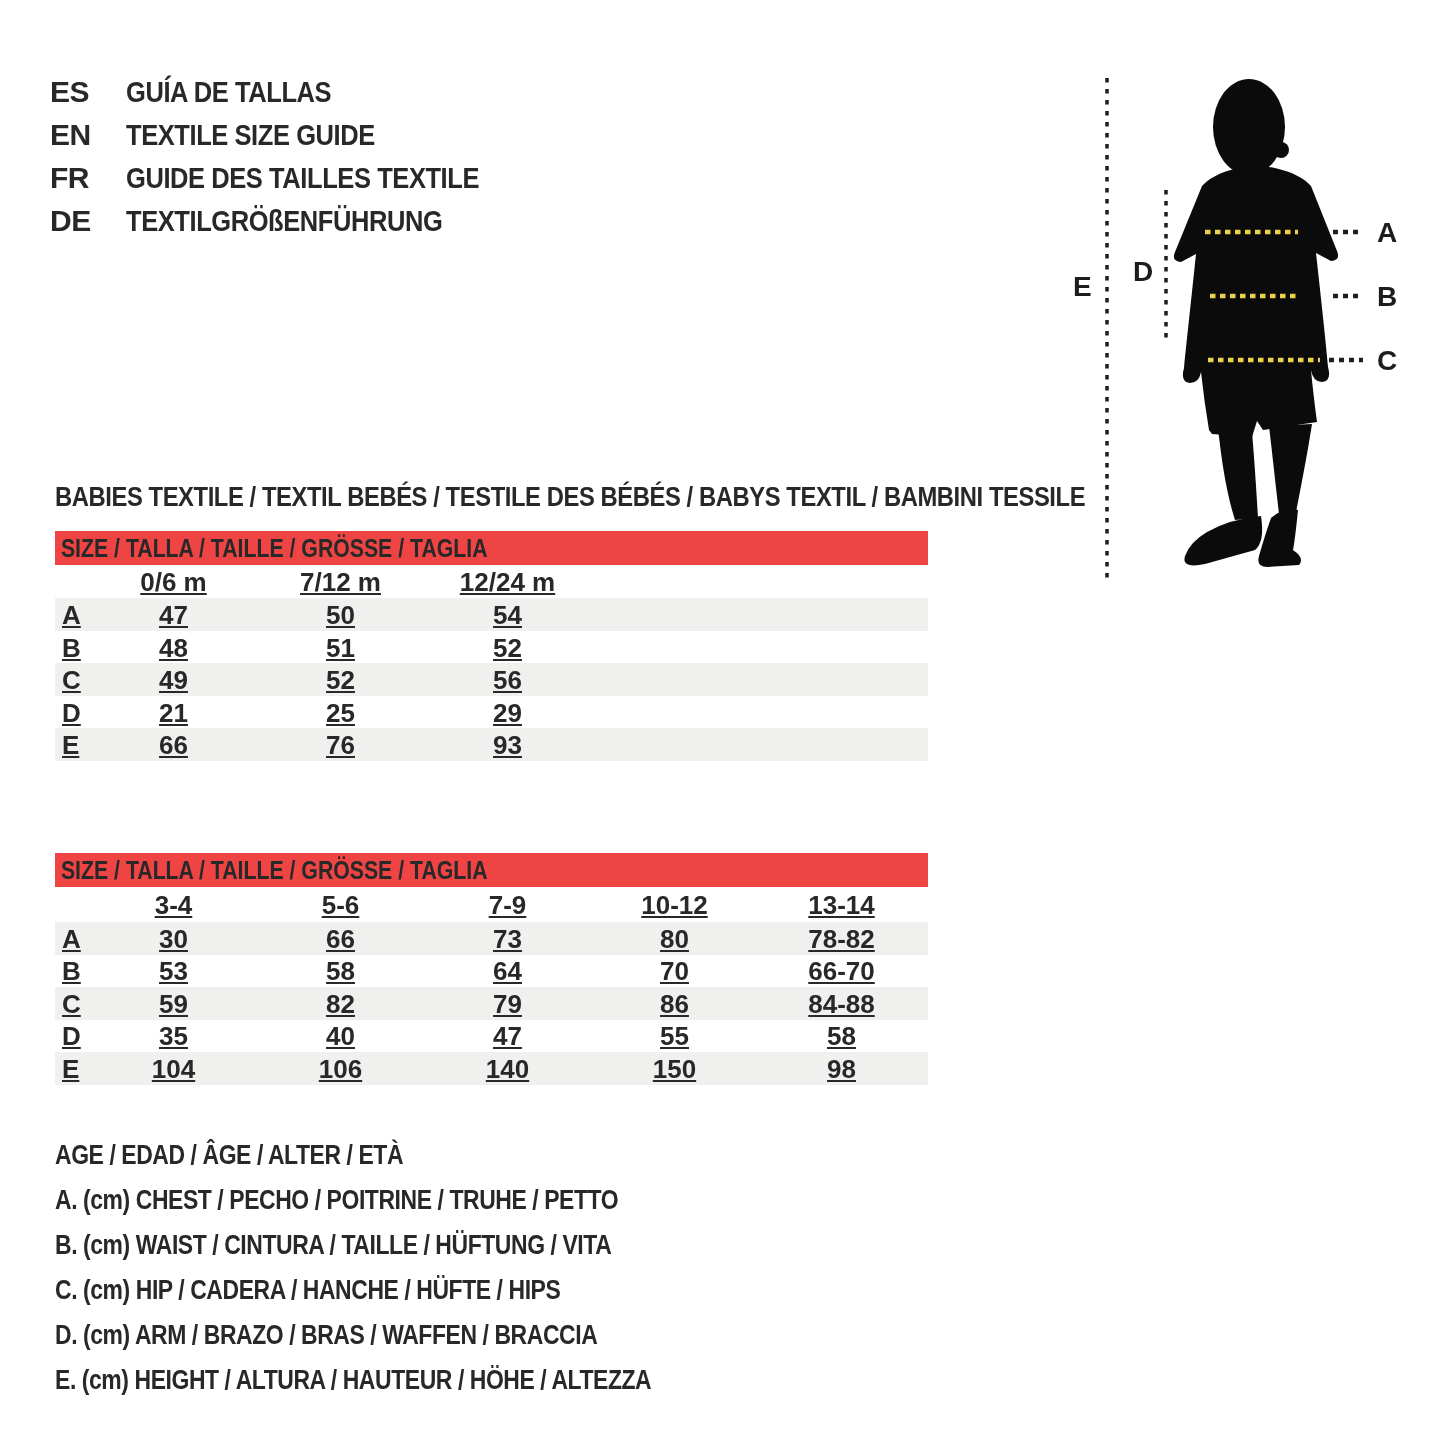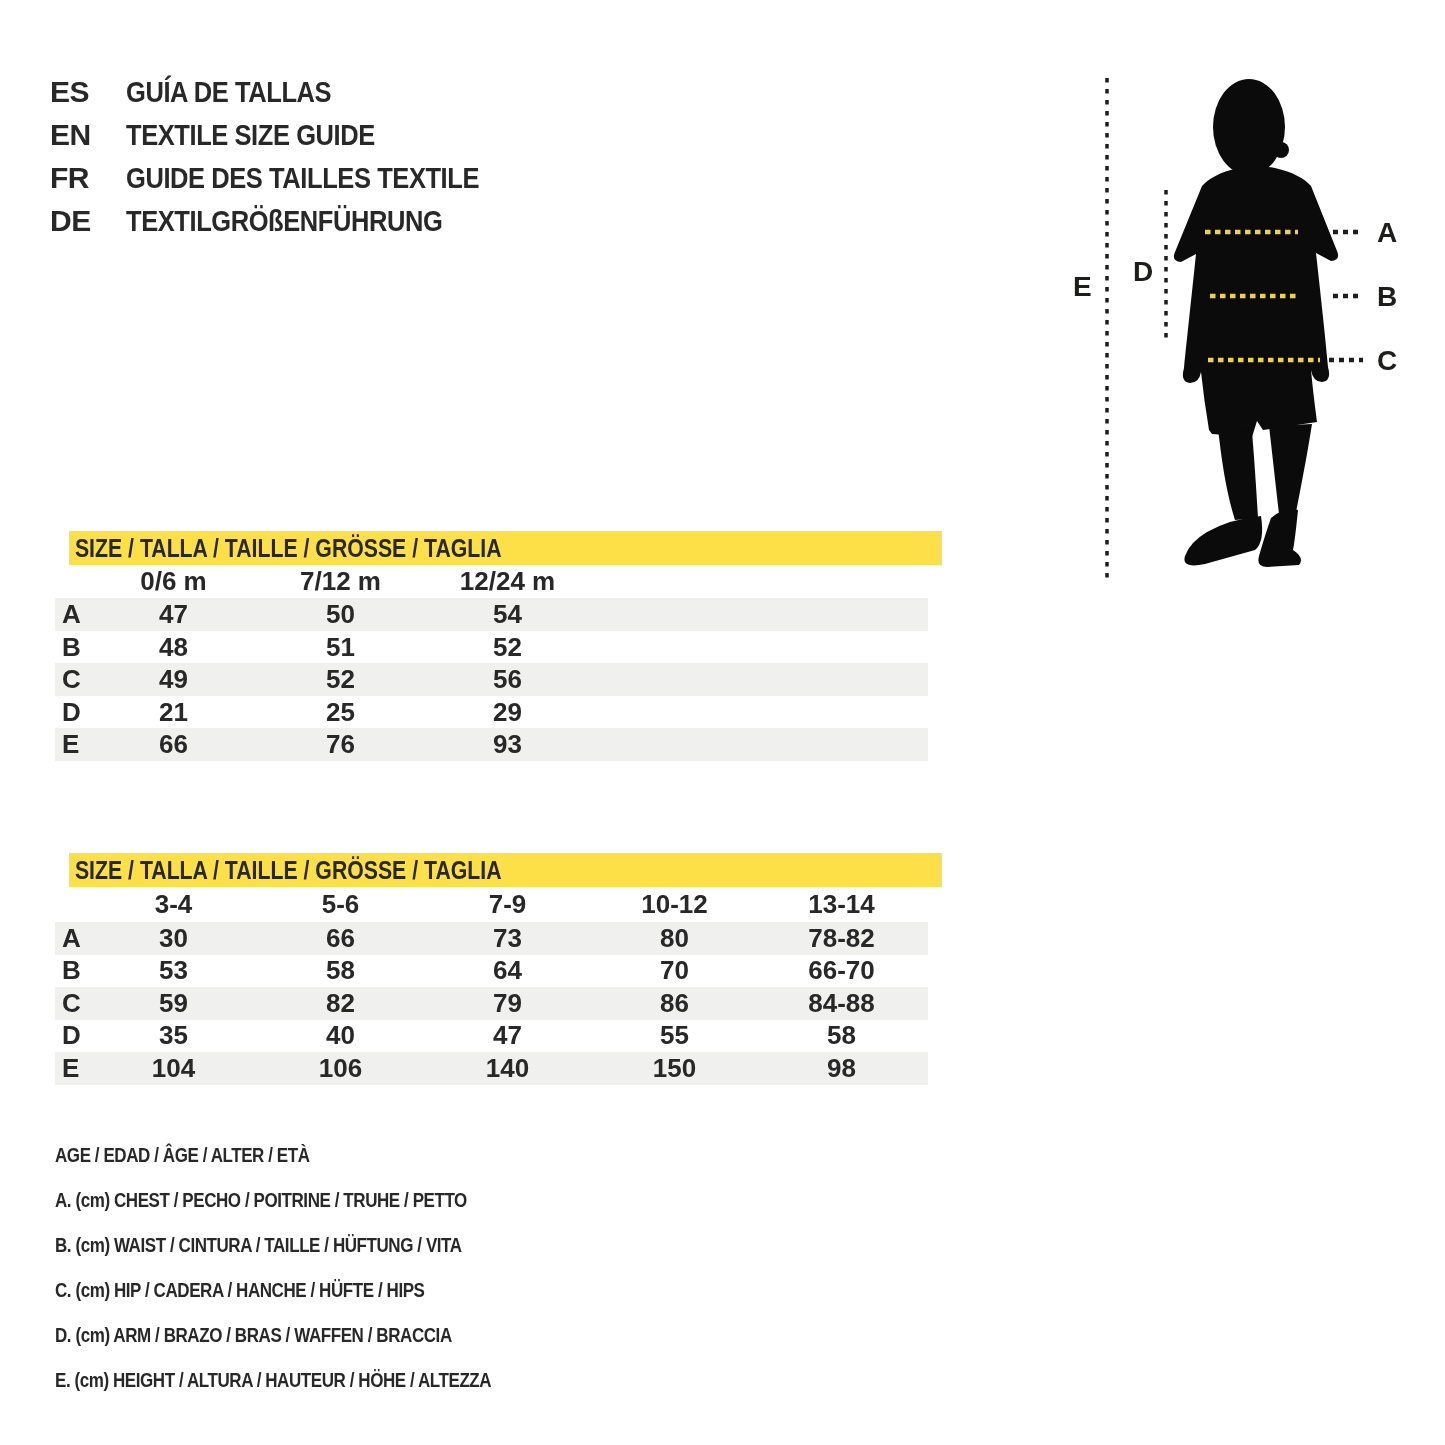--- a/index.html
+++ b/index.html
@@ -8,30 +8,30 @@
     font-family:"Liberation Sans",sans-serif;font-weight:bold;color:#282828;
   }
   .cond{display:inline-block;transform:scaleX(.85);transform-origin:0 50%;white-space:nowrap;}
   
   .lang-block{position:absolute;left:50px;top:70px;}
   .lang-row{display:flex;height:43px;align-items:center;font-size:30px;letter-spacing:-.5px;}
   .lang-code{width:76px;flex:0 0 76px;}
   
   .section-title{position:absolute;left:55px;height:34px;line-height:34px;font-size:28px;letter-spacing:-.5px;}
   
-  .size-bar{position:absolute;left:69px;width:873px;height:34px;background:#fde047;
+  .size-bar{position:absolute;left:55px;width:873px;height:34px;background:#ef4444;
     display:flex;align-items:center;font-size:25px;}
   .size-bar .cond{padding-left:7px;}
-  .trow{position:absolute;left:55px;width:873px;height:33px;display:flex;align-items:center;font-size:26px;}
+  .trow{position:absolute;left:55px;width:873px;height:33px;display:flex;align-items:flex-end;font-size:26px;text-decoration:underline;}
   .stripe{background:#f0f0ef;}
   .tletter{width:35px;flex:0 0 35px;padding-left:7px;box-sizing:border-box;}
   .tcell{width:167px;flex:0 0 167px;text-align:center;}
   
   .legend-block{position:absolute;left:55px;top:1133px;}
-  .legend-line{height:45px;line-height:45px;font-size:20px;letter-spacing:-.5px;}
+  .legend-line{height:45px;line-height:45px;font-size:27px;letter-spacing:-.5px;}
   
   .figure-svg{position:absolute;left:1055px;top:70px;}
   .figure-svg text{font-family:"Liberation Sans",sans-serif;font-weight:bold;font-size:28px;fill:#1d1d1b;}
 </style>
 </head>
 <body>
 
 <div class="page">
 
   <div class="lang-block">
@@ -88,20 +88,23 @@
     <line x1="153" y1="290" x2="265" y2="290" stroke="#ecd24a" stroke-width="4.5" stroke-dasharray="5.5 4.5"></line>
     <line x1="274" y1="290" x2="308" y2="290" stroke="#1d1d1b" stroke-width="4.5" stroke-dasharray="5 5"></line>
 
     <text x="322" y="172">A</text>
     <text x="322" y="236">B</text>
     <text x="322" y="300">C</text>
     <text x="78" y="211">D</text>
     <text x="18" y="226">E</text>
   </svg>
 
+  <div class="section-title" style="top:480px;">
+    <span class="cond">BABIES TEXTILE / TEXTIL BEBÉS / TESTILE DES BÉBÉS / BABYS TEXTIL / BAMBINI TESSILE</span>
+  </div>
 
   <div class="size-bar" style="top:531px;">
     <span class="cond">SIZE / TALLA / TAILLE / GRÖSSE / TAGLIA</span>
   </div>
 
   <div class="trow" style="top:565px;">
     <span class="tletter"></span>
     <span class="tcell">0/6 m</span>
     <span class="tcell">7/12 m</span>
     <span class="tcell">12/24 m</span>

